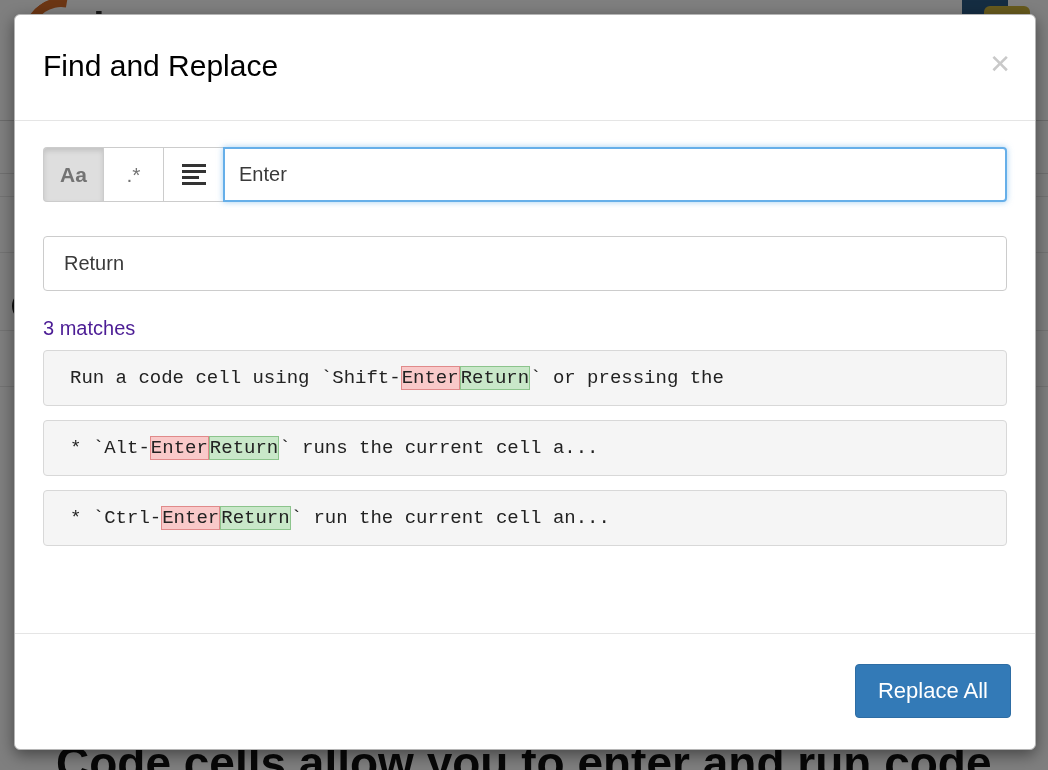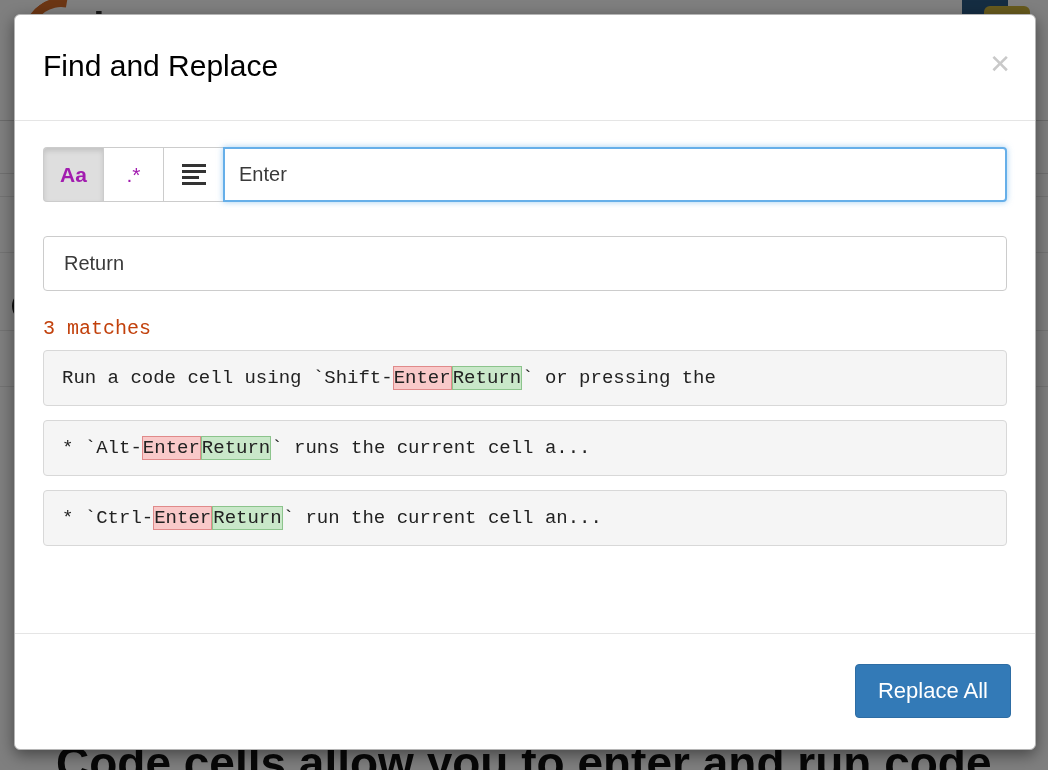--- a/index.html
+++ b/index.html
@@ -209,21 +209,21 @@
   }
   .opt-btn {
     width: 60px;
     border: 1px solid #cccccc;
     border-right: none;
     background: #ffffff;
     display: flex;
     align-items: center;
     justify-content: center;
     font-size: 21px;
-    color: #a21caf;
+    color: #737373;
     cursor: pointer;
     box-sizing: border-box;
     font-family: "Liberation Sans", sans-serif;
   }
   .opt-btn:first-child {
     border-radius: 4px 0 0 4px;
   }
   .opt-btn.active {
     background: #dedede;
     box-shadow: inset 0 3px 5px rgba(0,0,0,0.12);
@@ -269,36 +269,35 @@
     font-size: 20px;
     color: #3a3a3a;
     box-sizing: border-box;
     outline: none;
     font-family: "Liberation Sans", sans-serif;
     background: #ffffff;
   }
   .match-count {
     margin-top: 26px;
     font-size: 20px;
-    color: #c2410c;
-    font-family: Liberation Mono, monospace;
+    color: #4c1d95;
   }
 
   .results {
     margin-top: 10px;
   }
   .result-row {
     height: 56px;
     margin-bottom: 14px;
     background: #f5f5f5;
     border: 1px solid #d8d8d8;
     border-radius: 4px;
     display: flex;
     align-items: center;
-    padding: 0 18px;
+    padding: 0 26px;
     font-family: "Liberation Mono", "DejaVu Sans Mono", monospace;
     font-size: 19px;
     color: #222222;
     white-space: pre;
     overflow: hidden;
     box-sizing: border-box;
     cursor: pointer;
   }
   .hl-old {
     background: #f9c9c9;

